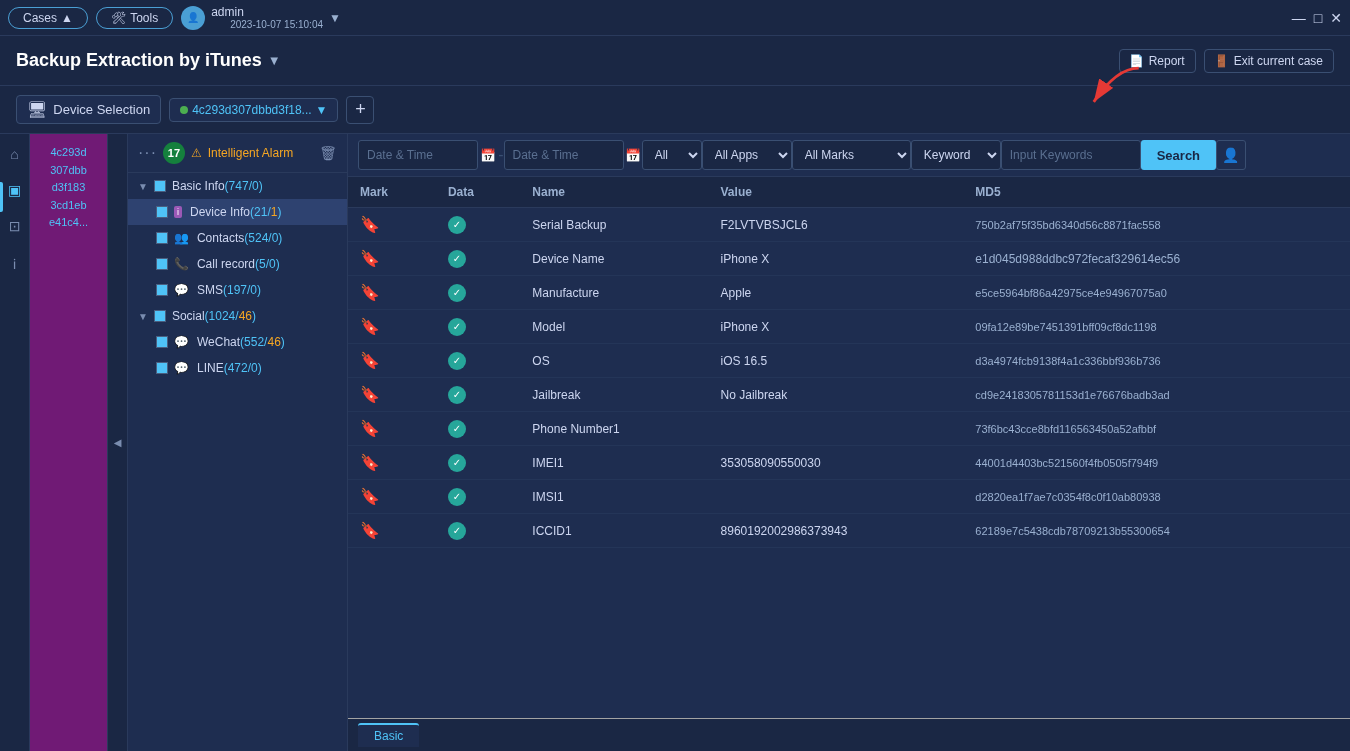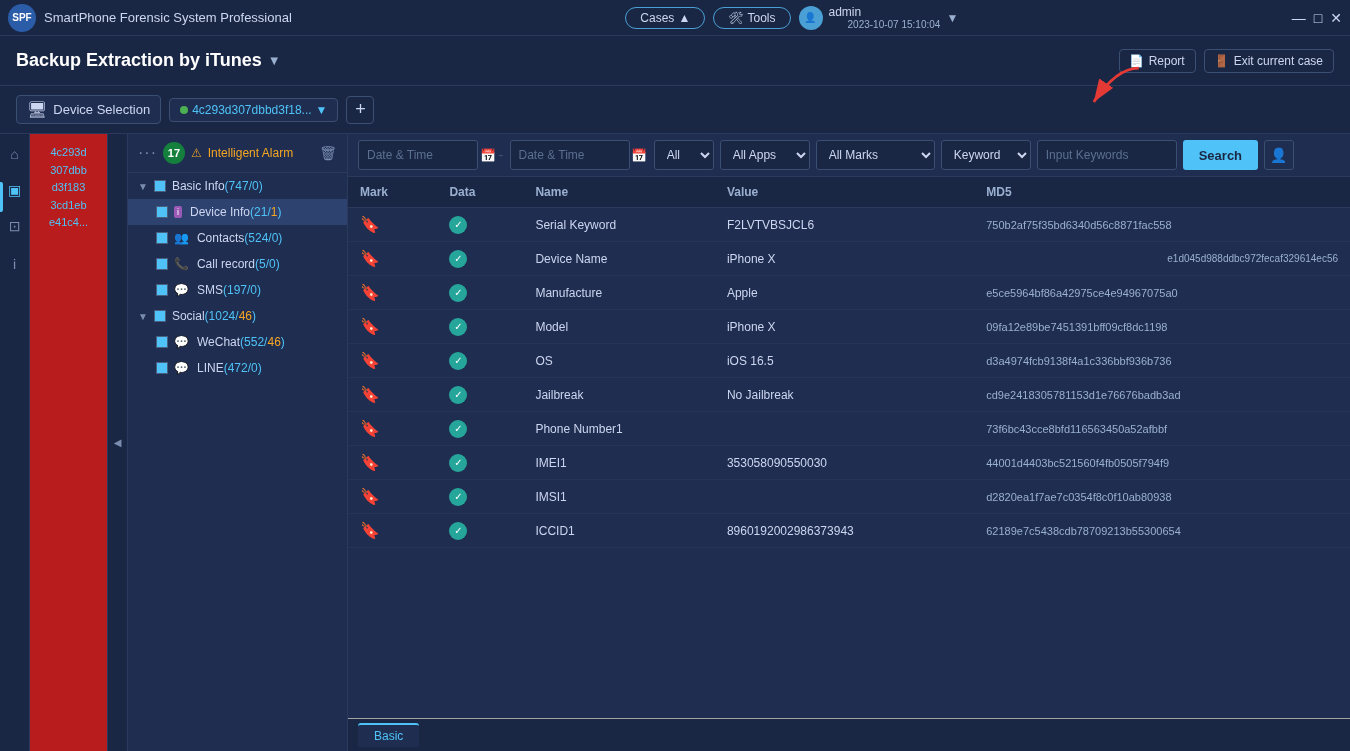--- a/index.html
+++ b/index.html
@@ -39,21 +39,21 @@
     .tree-item { display: flex; align-items: center; gap: 6px; padding: 6px 10px; cursor: pointer; font-size: 12px; }
     .tree-item.selected { background: #2e4270; }
     .tree-item .count { color: #4fc3f7; }
     .tree-item .count-orange { color: #f5a623; }
     .tree-checkbox { width: 12px; height: 12px; border: 1px solid #4a5f80; background: #2a3a5c; display: inline-block; flex-shrink: 0; }
     .tree-checkbox.checked { background: #4fc3f7; }
     .expand-icon { color: #7a8db0; font-size: 10px; }
     .sub-item { padding-left: 28px; }
 
     
-    .filter-bar { display: flex; align-items: center; gap: 6px; padding: 6px 10px; background: #1e2d50; border-bottom: 1px solid #2a3a5c; flex-wrap: wrap; }
+    .filter-bar { display: flex; align-items: center; padding: 6px 10px; background: #1e2d50; border-bottom: 1px solid #2a3a5c; flex-wrap: wrap; }
     .filter-input { background: #1a2744; border: 1px solid #3a4f72; border-radius: 3px; padding: 4px 8px; color: #cdd6f0; font-size: 12px; height: 30px; }
     .filter-input::placeholder { color: #5a6f90; }
     .filter-select { background: #1a2744; border: 1px solid #3a4f72; border-radius: 3px; padding: 4px 8px; color: #cdd6f0; font-size: 12px; height: 30px; cursor: pointer; }
     .filter-divider { color: #3a4f72; font-size: 16px; }
     .search-btn { background: #4fc3f7; border: none; border-radius: 3px; padding: 4px 16px; color: #1a2744; font-size: 13px; font-weight: bold; height: 30px; cursor: pointer; }
     .calendar-icon { color: #7a8db0; cursor: pointer; }
 
     
     .data-area { flex: 1; display: flex; flex-direction: column; background: #1e2d50; overflow: hidden; }
     .table-container { flex: 1; overflow-y: auto; }
@@ -72,24 +72,20 @@
     ::-webkit-scrollbar { width: 6px; height: 6px; }
     ::-webkit-scrollbar-track { background: #1a2744; }
     ::-webkit-scrollbar-thumb { background: #3a4f72; border-radius: 3px; }
 
     .tree-dots { color: #7a8db0; font-size: 16px; cursor: pointer; letter-spacing: 1px; }
   </style>
 </head>
 <body>
 
 <div class="title-bar">
-  <div class="title-bar-left">
-    <div class="app-logo">SPF</div>
-    <span class="app-title">SmartPhone Forensic System Professional</span>
-  </div>
   <div class="title-bar-center">
     <button class="title-btn">
       <span>Cases</span>
       <span>▲</span>
     </button>
     <button class="title-btn tools">
       <span>🛠</span>
       <span>Tools</span>
     </button>
     <div class="user-info">
@@ -150,21 +146,21 @@
 <div class="main">
 
   <div style="position:relative;width:30px;background:#1a2744;display:flex;flex-direction:column;align-items:center;padding-top:12px;gap:20px;border-right:1px solid #2a3a5c;">
     <div style="position:absolute;left:0;top:48px;width:3px;height:30px;background:#4fc3f7;border-radius:0 2px 2px 0;"></div>
     <div class="icon-btn" style="color:#7a8db0;font-size:14px;">⌂</div>
     <div class="icon-btn" style="color:#4fc3f7;font-size:14px;">▣</div>
     <div class="icon-btn" style="color:#7a8db0;font-size:14px;">⊡</div>
     <div class="icon-btn" style="color:#7a8db0;font-size:14px;">ℹ</div>
   </div>
 
-  <div style="width:78px;background:#b91c1c;display:flex;flex-direction:column;align-items:center;padding:10px 4px;border-right:1px solid #2a3a5c;">
+  <div style="width:78px;background:#701a75;display:flex;flex-direction:column;align-items:center;padding:10px 4px;border-right:1px solid #2a3a5c;">
     <div style="font-size:11px;color:#4fc3f7;text-align:center;line-height:1.6;word-break:break-all;">
       4c293d<br>307dbb<br>d3f183<br>3cd1eb<br>e41c4...
     </div>
   </div>
 
   <div style="width:20px;background:#1a2744;display:flex;align-items:center;justify-content:center;border-right:1px solid #2a3a5c;cursor:pointer;">
     <span style="color:#7a8db0;font-size:10px;">◀</span>
   </div>
 
   <div class="tree-panel">
@@ -279,30 +275,30 @@
             </th>
             <th>
               <span>MD5</span>
             </th>
           </tr>
         </thead>
         <tbody id="table-body">
         <tr>
       <td><span style="color:#7a8db0;font-size:16px;cursor:pointer;">🔖</span></td>
       <td><div style="width:18px;height:18px;border-radius:50%;background:#26a69a;display:inline-flex;align-items:center;justify-content:center;color:white;font-size:10px;">✓</div></td>
-      <td>Serial Keyword</td>
+      <td>Serial Backup</td>
       <td>F2LVTVBSJCL6</td>
       <td style="color:#9ab0d0;font-size:11px;">750b2af75f35bd6340d56c8871fac558</td>
     </tr>
             <tr>
       <td><span style="color:#7a8db0;font-size:16px;cursor:pointer;">🔖</span></td>
       <td><div style="width:18px;height:18px;border-radius:50%;background:#26a69a;display:inline-flex;align-items:center;justify-content:center;color:white;font-size:10px;">✓</div></td>
       <td>Device Name</td>
       <td>iPhone X</td>
-      <td style="color:#9ab0d0;font-size:10px;text-align:right;">e1d045d988ddbc972fecaf329614ec56</td>
+      <td style="color:#9ab0d0;font-size:12px;">e1d045d988ddbc972fecaf329614ec56</td>
     </tr>
             <tr>
       <td><span style="color:#7a8db0;font-size:16px;cursor:pointer;">🔖</span></td>
       <td><div style="width:18px;height:18px;border-radius:50%;background:#26a69a;display:inline-flex;align-items:center;justify-content:center;color:white;font-size:10px;">✓</div></td>
       <td>Manufacture</td>
       <td>Apple</td>
       <td style="color:#9ab0d0;font-size:11px;">e5ce5964bf86a42975ce4e94967075a0</td>
     </tr>
             <tr>
       <td><span style="color:#7a8db0;font-size:16px;cursor:pointer;">🔖</span></td>

